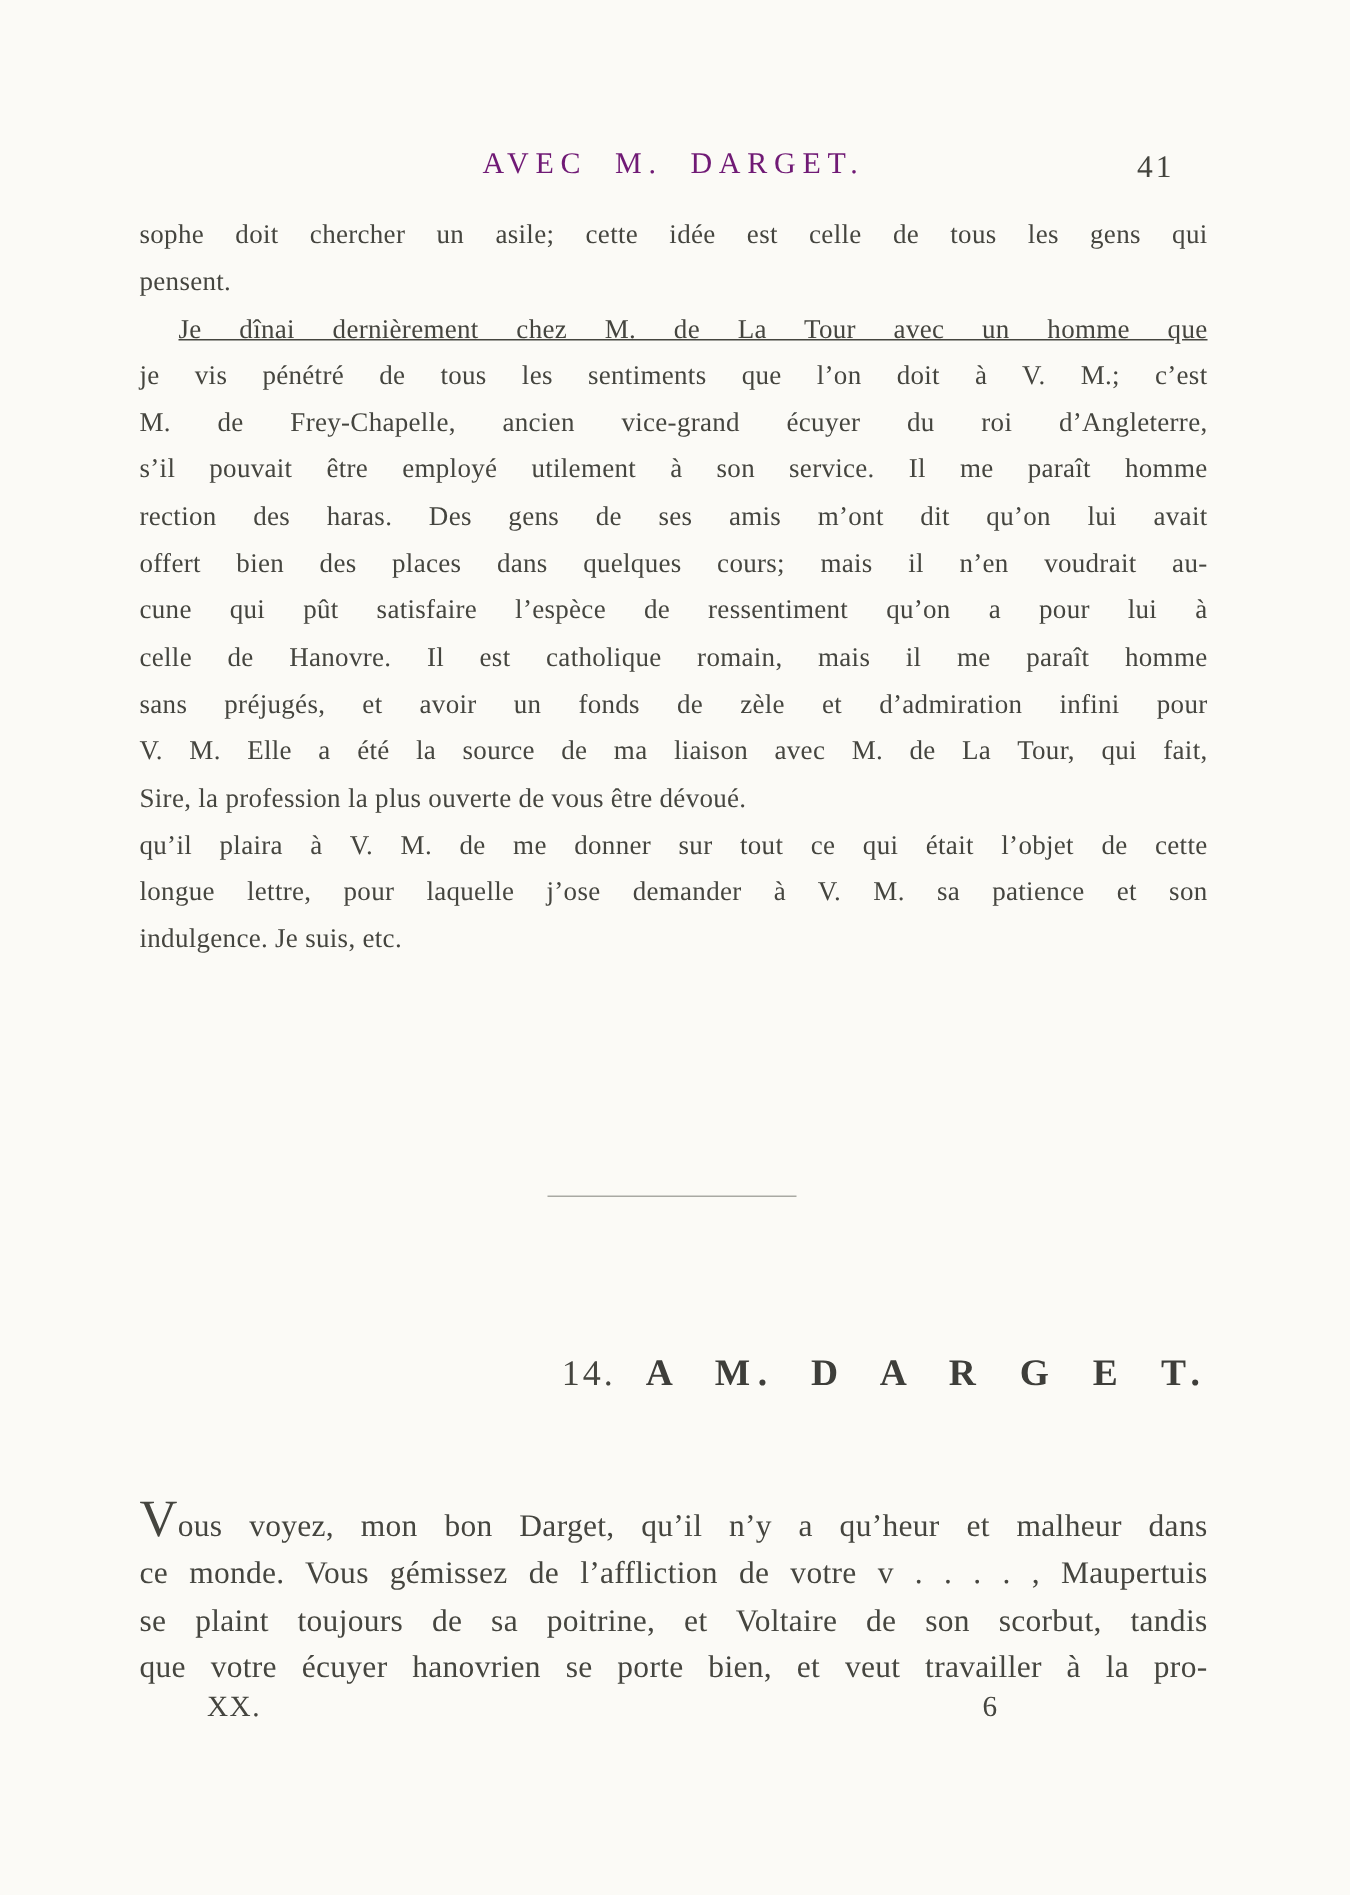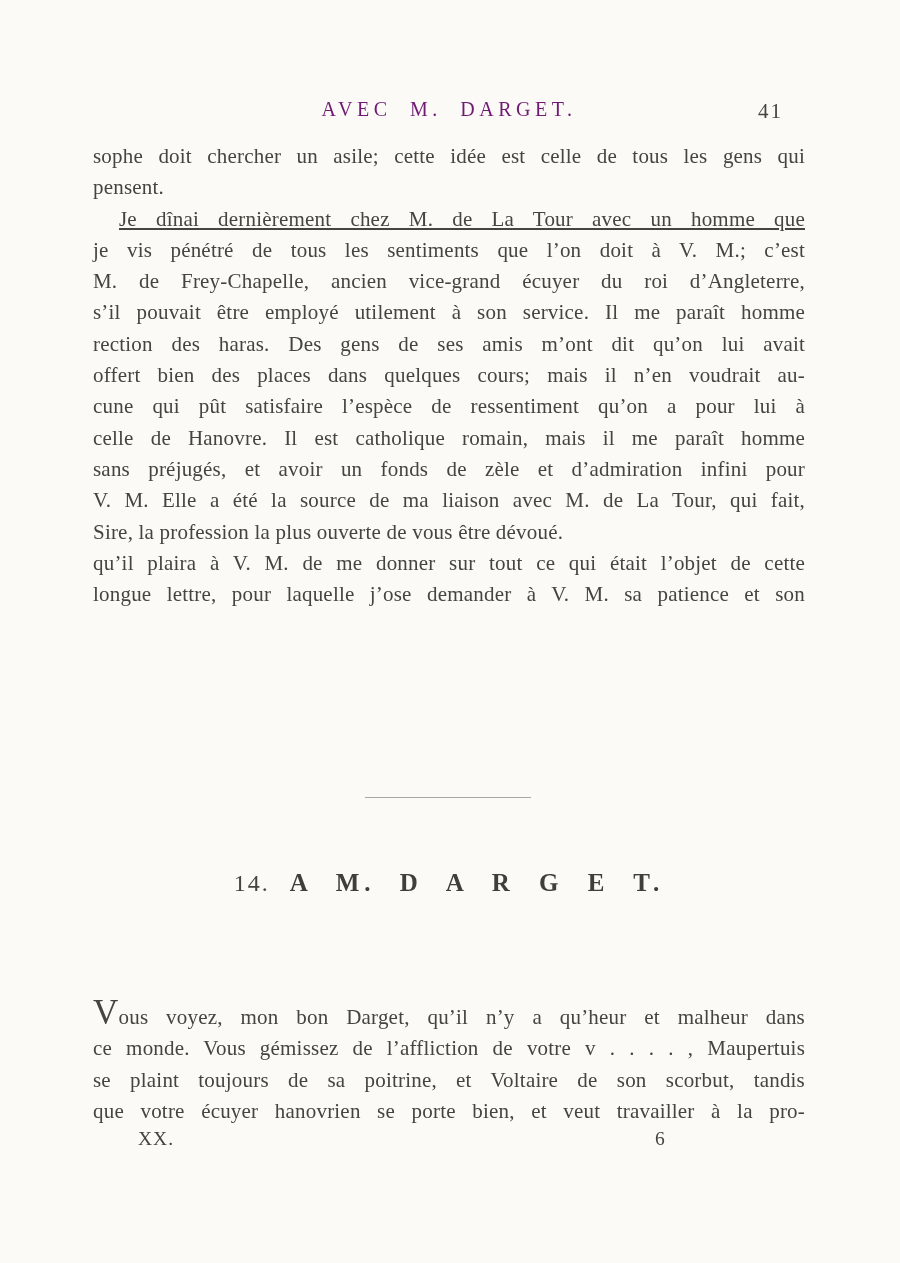--- a/index.html
+++ b/index.html
@@ -21,37 +21,37 @@
     font-size: 20px; letter-spacing: 4.5px; word-spacing: 9px;
     color: #701a75;
   }
   .page-number {
     position: absolute; right: 22px; top: 1px;
     font-size: 21px; letter-spacing: 2px; text-align: right;
   }
 
   
   .body-text { left: 93px; top: 141px; width: 712px;
-    font-size: 21px; line-height: 31.3px; letter-spacing: 0.2px; }
+    font-size: 18px; line-height: 31.3px; letter-spacing: 0.2px; }
   .letter-body { left: 93px; top: 997px; width: 712px;
     font-size: 21px; line-height: 31.3px; letter-spacing: 0.2px; }
 
   .jline { text-align: justify; text-align-last: justify; }
   .lastline { text-align: justify; text-align-last: left; }
   .indent { text-indent: 26px; text-decoration: underline; }
 
   .initial { font-size: 35px; line-height: 31.3px; }
 
   
   .divider { left: 365px; top: 797px; width: 166px; height: 1px;
     background: #a9a9a3; }
 
   
-  .section-heading { left: 93px; top: 865px; width: 712px;
-    text-align: center; line-height: 36px; white-space: nowrap; }
+  .section-heading { left: 93px; top: 898px; width: 712px;
+    text-align: right; line-height: 36px; white-space: nowrap; }
   .heading-number { font-size: 24px; letter-spacing: 2px; margin-right: 20px; }
   .heading-title { font-size: 25px; font-weight: bold;
     letter-spacing: 5px; word-spacing: 13px; color: #3e3e3a; }
 
   
   .date-line { left: 93px; top: 950px; width: 712px;
     text-align: right; padding-right: 18px; box-sizing: border-box;
     font-size: 19.5px; letter-spacing: 0.5px; }
 
   
@@ -87,20 +87,21 @@
       <div class="jline">cune qui pût satisfaire l’espèce de ressentiment qu’on a pour lui à</div>
       <div class="jline">celle de Hanovre. Il est catholique romain, mais il me paraît homme</div>
       <div class="jline">sans préjugés, et avoir un fonds de zèle et d’admiration infini pour</div>
       <div class="jline">V. M. Elle a été la source de ma liaison avec M. de La Tour, qui fait,</div>
       <div class="lastline">Sire, la profession la plus ouverte de vous être dévoué.</div>
     </div>
 
     <div>
       <div class="jline">qu’il plaira à V. M. de me donner sur tout ce qui était l’objet de cette</div>
       <div class="jline">longue lettre, pour laquelle j’ose demander à V. M. sa patience et son</div>
+      <div class="lastline">indulgence.  Je suis, etc.</div>
     </div>
   </div>
 
   <div class="abs divider"></div>
 
   <div class="abs section-heading">
     <span class="heading-number">14.</span><span class="heading-title">A  M.  D A R G E T.</span>
   </div>
 
 

